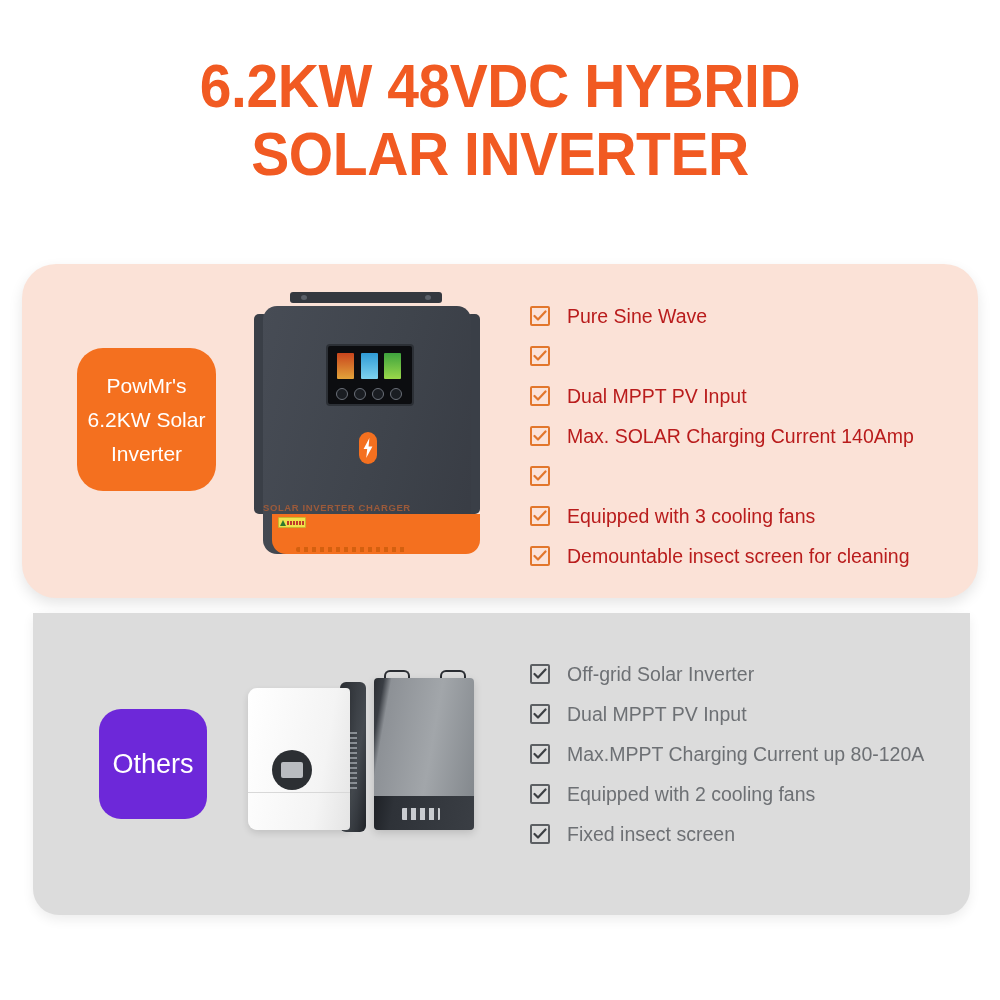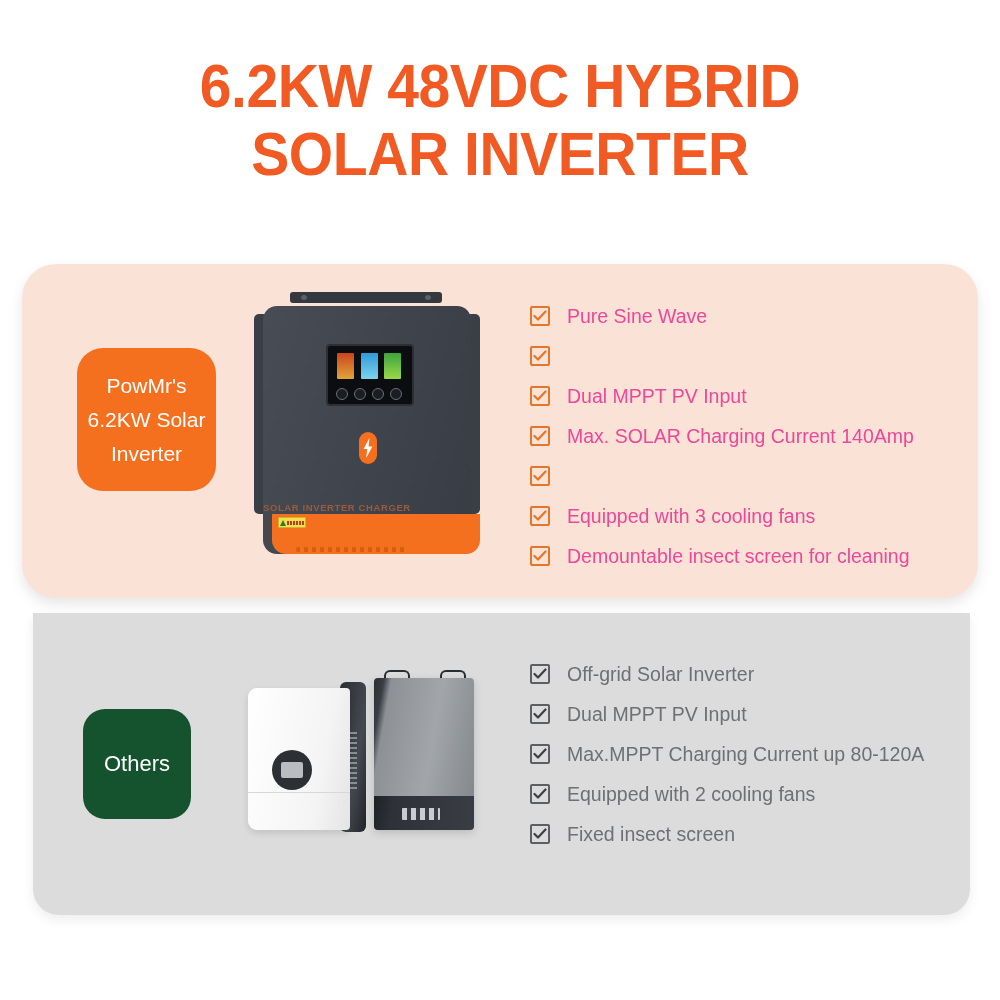--- a/index.html
+++ b/index.html
@@ -72,27 +72,27 @@
     left: 77px;
     top: 348px;
     width: 139px;
     height: 143px;
     background: #F4701F;
     border-radius: 26px;
     font-size: 21px;
     line-height: 34px;
   }
   .badge-gray {
-    left: 83px;
+    left: 99px;
     top: 709px;
     width: 108px;
     height: 110px;
-    background: #14532d;
+    background: #6d28d9;
     border-radius: 22px;
-    font-size: 22px;
+    font-size: 27px;
     line-height: 28px;
   }
   .badge-text { padding: 0 6px; }
 
   
   .feature-list {
     position: absolute;
     left: 530px;
   }
   .list-top  { top: 296px; }
@@ -111,21 +111,21 @@
     border-radius: 2px;
     flex: 0 0 auto;
     position: relative;
     background: transparent;
   }
   .cbox svg { position: absolute; left: 1px; top: 1px; }
   .cbox-gray { border-color: #5C5F63; }
   .feature-label {
     margin-left: 17px;
     font-size: 19.5px;
-    color: #ec4899;
+    color: #b91c1c;
     white-space: nowrap;
   }
   .feature-label-gray { color: #6D7074; }
 
   
   .inverter {
     position: absolute;
     left: 254px;
     top: 292px;
     width: 226px;

